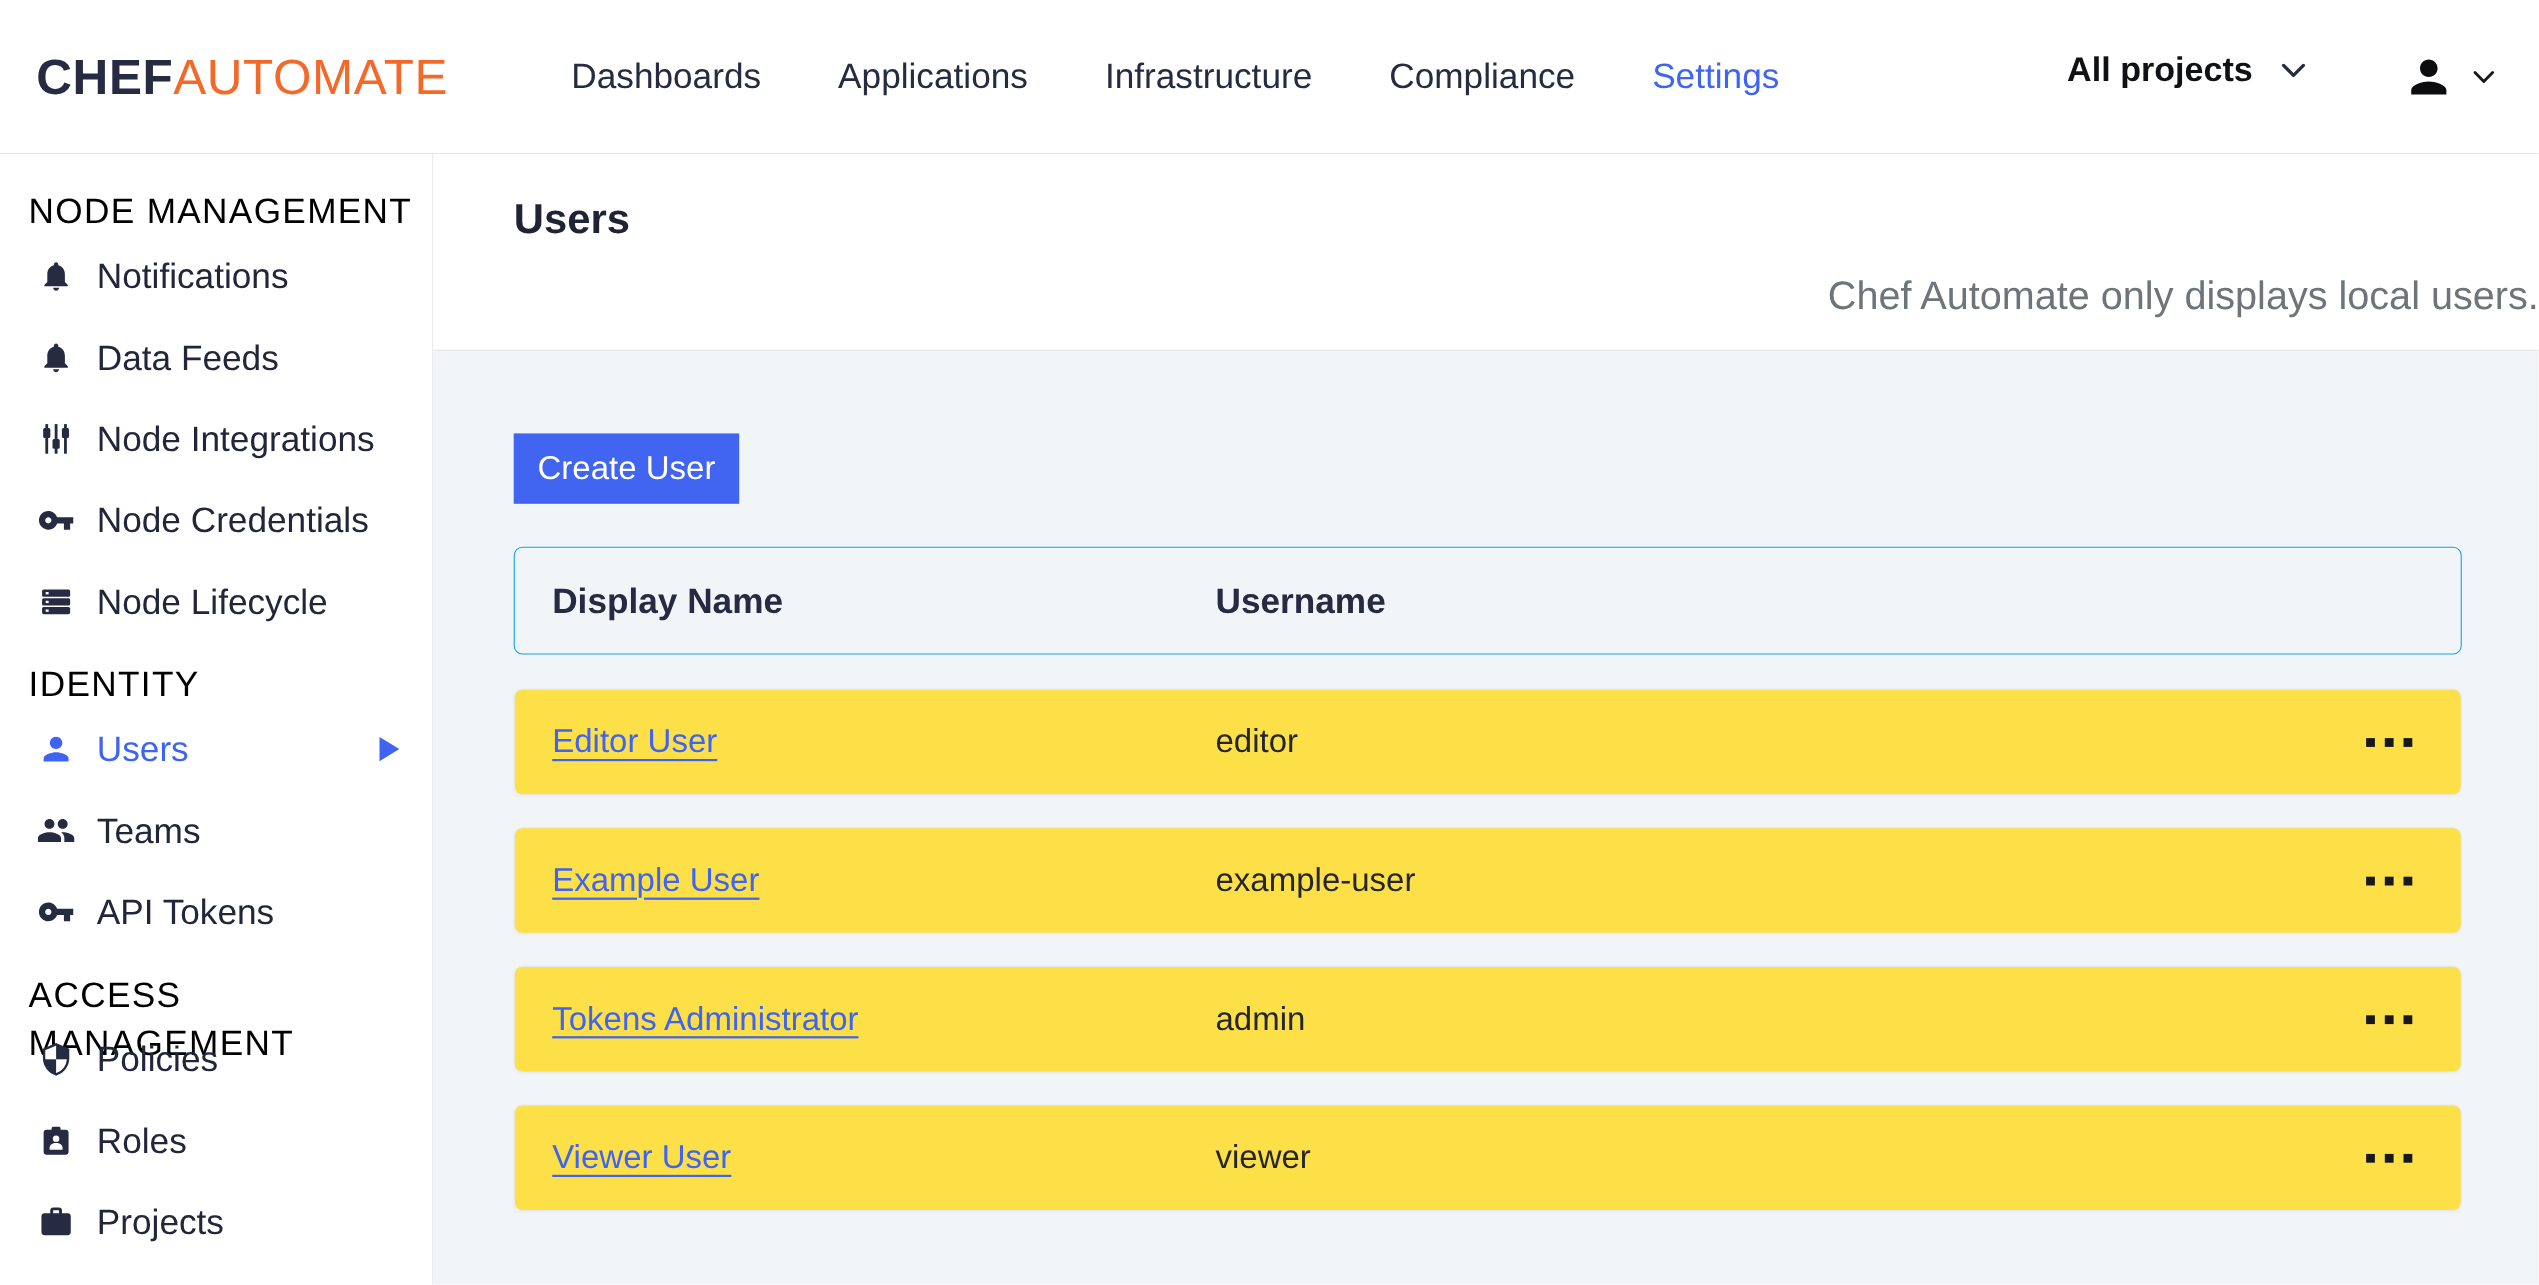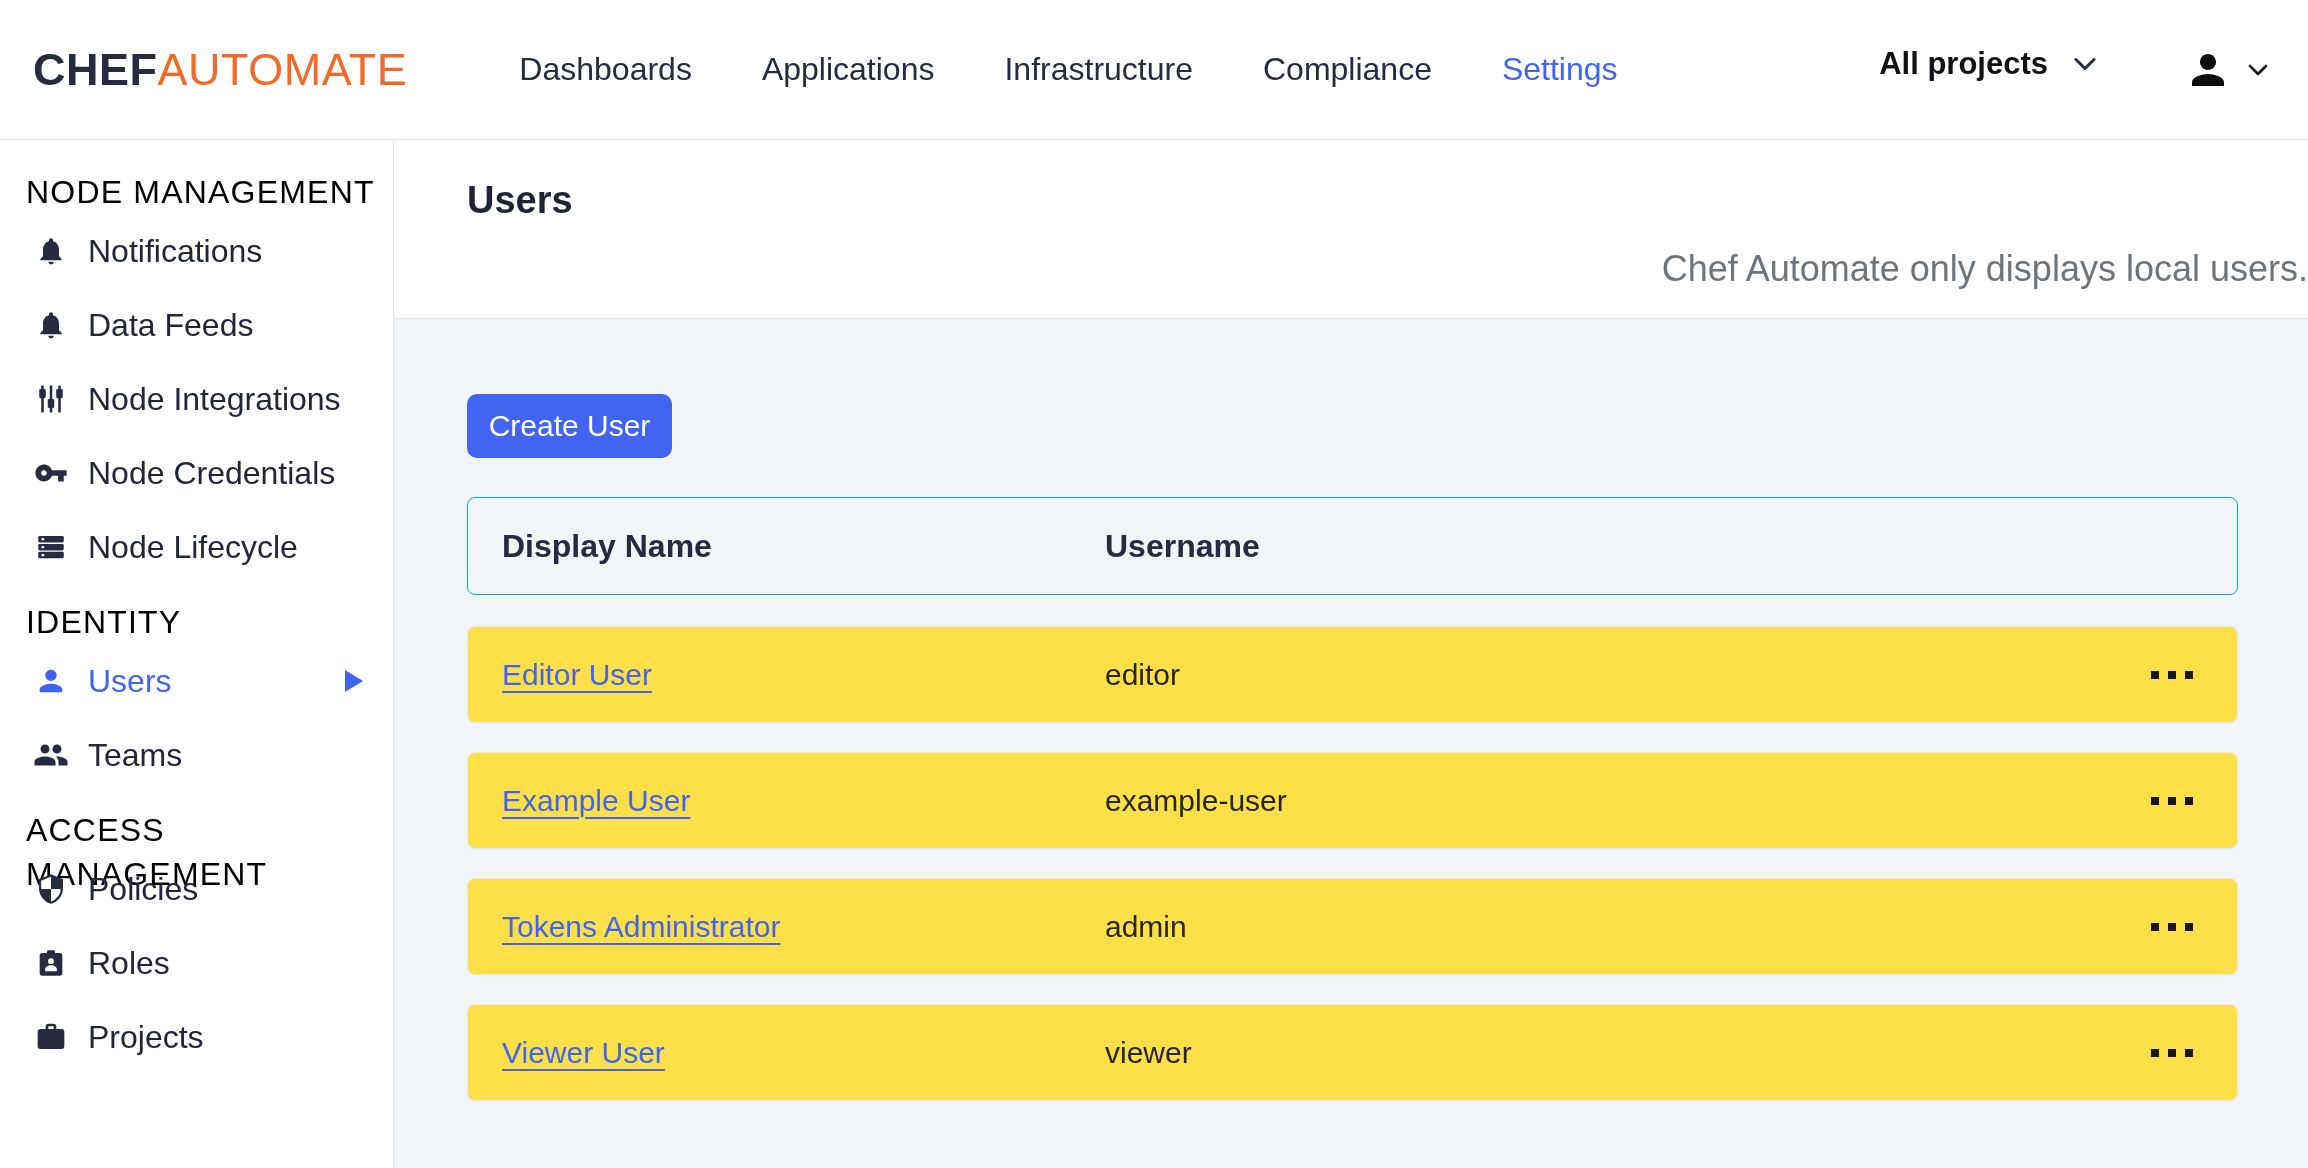--- a/index.html
+++ b/index.html
@@ -39,21 +39,21 @@
                 border-left:18px solid #3f64f2; border-top:11px solid transparent;
                 border-bottom:11px solid transparent; }
 
   
   .main { flex:1; display:flex; flex-direction:column; }
   .page-head { height:178px; padding:38px 0 0 73px; background:#fff; }
   .page-title { font-size:38px; font-weight:700; color:#1f2333; line-height:44px; }
   .page-subtitle { margin-top:26px; font-size:36px; color:#6d757b;text-align:right; }
   .content { flex:1; background:#f2f5f7; border-top:1px solid #e3e6e9;
              padding:75px 70px 0 73px; }
-  .create-btn { width:205px; height:64px; border:none; border-radius:10px;
+  .create-btn { width:205px; height:64px; border:none; border-radius:0;
                 background:#4164f1; color:#fff; font-size:30px;
                 font-family:"Liberation Sans", sans-serif;
                 display:flex; align-items:center; justify-content:center;
                 cursor:pointer; margin-bottom:39px; }
   .tbl-head, .tbl-row { display:grid; grid-template-columns:589px 1fr 60px;
                         align-items:center; padding:0 40px 0 34px;
                         border:1px solid #0ea5e9; border-radius:8px;gap:14px; }
   .tbl-head { height:98px; margin-bottom:31px; background:transparent; }
   .tbl-head .col { font-size:32px; font-weight:700; color:#262a42; }
   .tbl-row { height:97px; background:#fde047; border-color:#e6e9ec; margin-bottom:29px;
@@ -172,20 +172,28 @@
 
     <div class="side-item">
       <span class="ic">
           <svg width="36" height="36" viewBox="0 0 24 24">
             <path d="M16 11c1.66 0 2.99-1.34 2.99-3S17.66 5 16 5c-1.66 0-3 1.34-3 3s1.34 3 3 3zm-8 0c1.66 0 2.99-1.34 2.99-3S9.66 5 8 5C6.34 5 5 6.34 5 8s1.34 3 3 3zm0 2c-2.33 0-7 1.17-7 3.5V19h14v-2.5c0-2.33-4.67-3.5-7-3.5zm8 0c-.29 0-.62.02-.97.05 1.16.84 1.97 1.97 1.97 3.45V19h6v-2.5c0-2.33-4.67-3.5-7-3.5z"></path>
           </svg>
         </span>
       <span class="lbl">Teams</span>
     </div>
 
+    <div class="side-item">
+      <span class="ic">
+          <svg width="34" height="34" viewBox="0 0 24 24">
+            <path d="M12.65 10C11.83 7.67 9.61 6 7 6c-3.31 0-6 2.69-6 6s2.69 6 6 6c2.61 0 4.83-1.67 5.65-4H17v4h4v-4h2v-4H12.65zM7 14c-1.1 0-2-.9-2-2s.9-2 2-2 2 .9 2 2-.9 2-2 2z"></path>
+          </svg>
+        </span>
+      <span class="lbl">API Tokens</span>
+    </div>
 
     <div class="side-section-title gap">ACCESS MANAGEMENT</div>
 
     <div class="side-item">
       <span class="ic">
           <svg width="32" height="32" viewBox="0 0 24 24">
             <defs>
               <clipPath id="shieldClip">
                 <path d="M12 1.8 L20.2 5.3 V11 C20.2 16.6 16.7 20.8 12 22.3 C7.3 20.8 3.8 16.6 3.8 11 V5.3 Z"></path>
               </clipPath>

